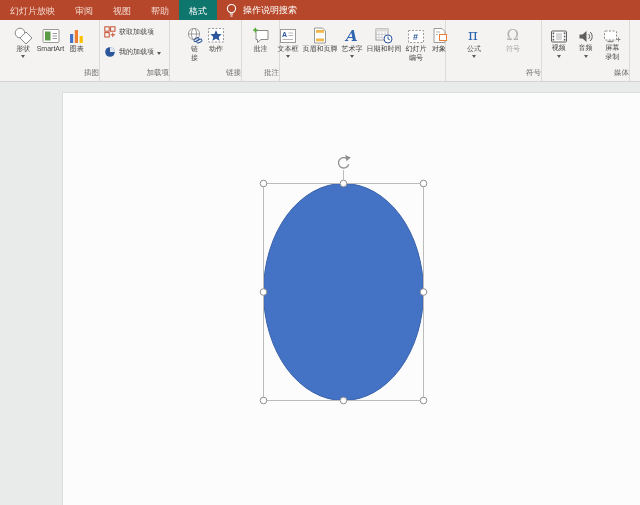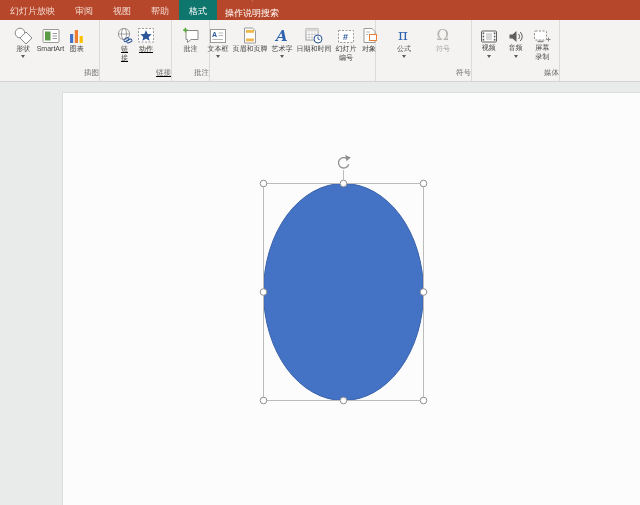--- a/index.html
+++ b/index.html
@@ -4,37 +4,37 @@
 <style>
   html,body{margin:0;padding:0;}
   body{width:640px;height:505px;position:relative;overflow:hidden;
        font-family:"Liberation Sans",sans-serif;background:#fafafa;}
 
   
   .tabbar{position:absolute;top:0;left:0;right:0;height:20px;background:#b7472a;
           display:flex;align-items:stretch;font-size:9px;color:#f2d8cf;}
   .tab{padding:1px 10px;line-height:20px;cursor:default;white-space:nowrap;}
   .tab.active{background:#0f766e;color:#fff;}
-  .tellme{display:flex;align-items:center;gap:5px;padding:0 8px;color:#fff;flex-direction:column;}
+  .tellme{display:flex;align-items:center;gap:5px;padding:0 8px;color:#fff;}
 
   
   .ribbon{position:absolute;top:20px;left:0;right:0;height:61px;background:#f4f3f1;
           border-bottom:1px solid #d6d4d1;display:flex;align-items:stretch;}
   .group{border-right:1px solid #dcdad7;display:flex;flex-direction:column;box-sizing:border-box;}
   .group-row{flex:1;display:flex;justify-content:center;align-items:flex-start;padding-top:2px;}
   .group-label{text-align:right;font-size:7.5px;color:#6e6c6a;padding:1px 0 3px;white-space:nowrap;}
   .rbtn{display:flex;flex-direction:column;align-items:center;padding:1px 2px;cursor:default;}
   .rbtn .ic{height:21px;display:flex;align-items:flex-end;justify-content:center;}
   .rbtn .lbl{font-size:7px;color:#444;white-space:nowrap;line-height:1.3;text-align:center;}
   .rbtn.disabled .lbl{color:#a5a3a0;}
   .caret{width:0;height:0;border-left:2.5px solid transparent;border-right:2.5px solid transparent;
          border-top:3px solid #5a5a5a;margin-top:2px;}
   .vstack{display:flex;flex-direction:column;justify-content:flex-start;gap:8px;padding:6px 4px 0;}
   .sbtn{display:flex;align-items:center;gap:3px;font-size:7px;color:#444;white-space:nowrap;cursor:default;}
-  .g-illustrations{width:100px;} .g-addins{width:70px;} .g-links{width:72px;text-decoration:underline;}
+  .g-illustrations{width:100px;} .g-addins{width:70px;} .g-links{width:72px;}
   .g-comments{width:38px;} .g-text{width:166px;} .g-symbols{width:96px;} .g-media{width:88px;font-family:Liberation Serif, serif;}
   .g-symbols .group-row{justify-content:space-evenly;}
   .g-media .group-row{justify-content:space-evenly;}
 
   
   .canvas{position:absolute;top:82px;left:0;right:0;bottom:0;background:#e9eaea;}
   .thumb-pane{position:absolute;left:0;top:0;width:62px;bottom:0;background:#e9eaea;}
   .slide{position:absolute;left:62px;top:10px;right:0;bottom:0;background:#fcfcfc;
          border-left:1px solid #dddddd;border-top:1px solid #dddddd;}
   .overlay{position:absolute;top:0;left:0;width:640px;height:505px;}
@@ -91,20 +91,43 @@
             <rect x="6.8" y="2" width="3.2" height="13" fill="#ed7d31"></rect>
             <rect x="11.6" y="8" width="3.2" height="7" fill="#ffc000"></rect>
           </svg>
         </div>
         <div class="lbl">图表</div>
       </div>
     </div>
     <div class="group-label">插图</div>
   </div>
 
+  <div class="group g-addins">
+    <div class="vstack" style="flex:1;">
+      <div class="sbtn">
+        <svg width="12" height="12" viewBox="0 0 12 12">
+          <rect x="0.8" y="0.8" width="4.4" height="4.4" fill="none" stroke="#c75033"></rect>
+          <rect x="0.8" y="6.6" width="4.4" height="4.4" fill="none" stroke="#c75033"></rect>
+          <rect x="6.6" y="0.8" width="4.4" height="4.4" fill="none" stroke="#c75033"></rect>
+          <line x1="8.8" y1="6.6" x2="8.8" y2="11" stroke="#c75033"></line>
+          <line x1="6.6" y1="8.8" x2="11" y2="8.8" stroke="#c75033"></line>
+        </svg>
+        <span>获取加载项</span>
+      </div>
+      <div class="sbtn">
+        <svg width="12" height="12" viewBox="0 0 12 12">
+          <circle cx="6" cy="6" r="4.8" fill="#2b579a"></circle>
+          <path d="M6 1.2 A4.8 4.8 0 0 1 10.8 6 L6 6 Z" fill="#fff" opacity="0.85"></path>
+        </svg>
+        <span>我的加载项</span>
+        <div class="caret"></div>
+      </div>
+    </div>
+    <div class="group-label">加载项</div>
+  </div>
 
   <div class="group g-links">
     <div class="group-row">
       <div class="rbtn">
         <div class="ic">
           <svg width="17" height="17" viewBox="0 0 17 17">
             <circle cx="8" cy="7" r="5.6" fill="#fff" stroke="#9a9a9a"></circle>
             <ellipse cx="8" cy="7" rx="2.5" ry="5.6" fill="none" stroke="#9a9a9a"></ellipse>
             <line x1="2.4" y1="7" x2="13.6" y2="7" stroke="#9a9a9a"></line>
             <rect x="7.8" y="11.2" width="5.4" height="2.8" rx="1.4" fill="none" stroke="#2b579a" transform="rotate(-25 10.5 12.6)"></rect>

